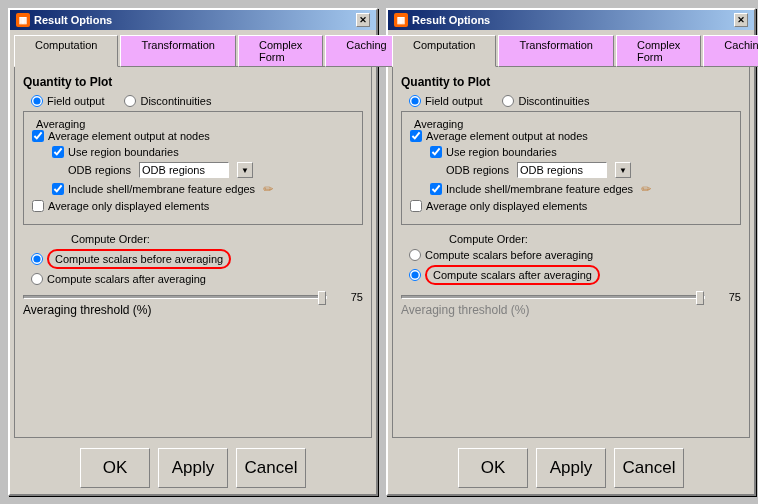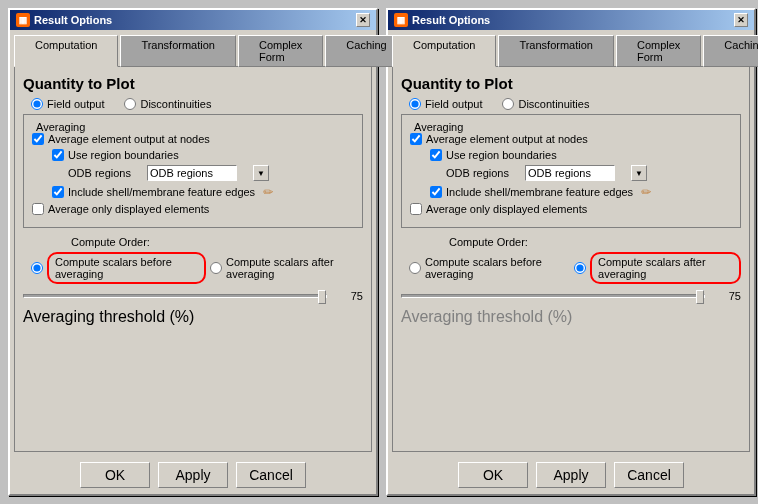--- a/index.html
+++ b/index.html
@@ -93,37 +93,37 @@
     }
 
     .tab.active {
       background: #d4d0c8;
       border-bottom: 1px solid #d4d0c8;
       z-index: 1;
       font-weight: normal;
     }
 
     .tab:not(.active) {
-      background: #a3a3a3;
+      background: #f0abfc;
       border-top: 1px solid #ffffff;
     }
 
     .content {
       flex: 1;
       background: #d4d0c8;
       border: 1px solid #808080;
       border-top: 1px solid #808080;
       margin: 0 4px 4px 4px;
       padding: 8px;
     }
 
     .section-title {
       font-weight: bold;
       margin-bottom: 6px;
-      font-size: 15px;
+      font-size: 12px;
     }
 
     .radio-group {
       display: flex;
       gap: 20px;
       margin-bottom: 4px;
       padding-left: 8px;
       align-items: flex-end;
     }
 
@@ -153,21 +153,21 @@
       margin-bottom: 4px;
     }
 
     .checkbox-item.indented {
       padding-left: 20px;
     }
 
     .dropdown-row {
       display: flex;
       align-items: center;
-      gap: 16px;
+      gap: 8px;
       padding-left: 36px;
       margin-bottom: 4px;
     }
 
     .dropdown {
       background: white;
       border: 1px solid #808080;
       border-color: #808080 #ffffff #ffffff #808080;
       padding: 1px 2px;
       font-size: 11px;
@@ -198,21 +198,21 @@
     }
 
     .compute-label {
       font-size: 11px;
       margin-bottom: 4px;
       margin-left: 48px;
     }
 
     .radio-compute {
       display: flex;
-      flex-direction: row;
+      flex-direction: column;
       gap: 4px;
       padding-left: 8px;
     }
 
     .radio-compute-item {
       display: flex;
       align-items: center;
       gap: 4px;
     }
 
@@ -252,44 +252,44 @@
       right: 0;
     }
 
     .slider-value {
       font-size: 11px;
       width: 20px;
       text-align: right;
     }
 
     .avg-threshold {
-      font-size: 16px;
+      font-size: 12px;
       color: #000;
-      margin-top: 6px;
+      margin-top: 0;
     }
 
     .avg-threshold.disabled {
       color: #808080;
     }
 
     .bottom-buttons {
       display: flex;
       justify-content: center;
       gap: 8px;
       padding: 6px;
     }
 
     .btn {
       width: 70px;
-      height: 26px;
+      height: 40px;
       background: #d4d0c8;
       border: 1px solid;
       border-color: #ffffff #808080 #808080 #ffffff;
       cursor: pointer;
-      font-size: 14px;
+      font-size: 17px;
       display: flex;
       align-items: center;
       justify-content: center;
     }
 
     input[type="radio"] {
       width: 12px;
       height: 12px;
       margin: 0;
     }

